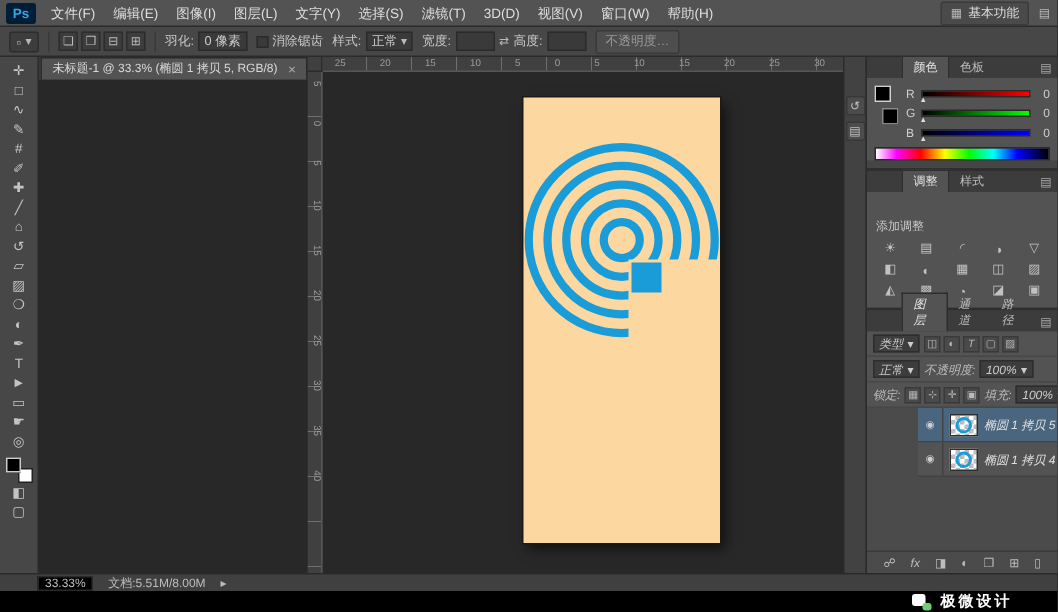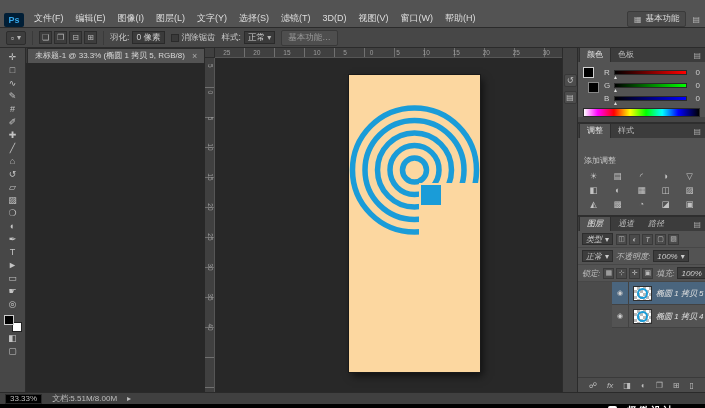--- a/index.html
+++ b/index.html
@@ -1,20 +1,20 @@
 <!DOCTYPE html>
 <html><head>
 <meta charset="utf-8">
 <style>
   * { box-sizing: border-box; margin: 0; padding: 0; }
   html,body { width:705px; height:408px; overflow:hidden; }
   body { font-family:"Liberation Sans","DejaVu Sans",sans-serif; background:#282828; color:#d6d6d6; }
 
   
-  .menubar { height:28px; background:#535353; border-bottom:1px solid #2b2b2b; display:flex; align-items:flex-end; font-size:9px; color:#dedede; padding-left:2px; }
+  .menubar { height:18px; background:#535353; border-bottom:1px solid #2b2b2b; display:flex; align-items:center; font-size:9px; color:#dedede; padding-left:2px; }
   .ps-logo { width:20px; height:14px; background:#001e36; color:#35a6e8; font-weight:bold; font-size:9px; display:flex; align-items:center; justify-content:center; border-radius:2px; margin:0 4px 0 2px; }
   .menu-item { padding:0 6px; line-height:18px; cursor:default; }
   .menubar-right { margin-left:auto; display:flex; align-items:center; gap:6px; padding-right:5px; }
   .workspace-btn { background:#4a4a4a; border:1px solid #3a3a3a; border-radius:2px; padding:1px 6px; display:flex; gap:4px; align-items:center; font-size:8.5px; }
   .small-icon { color:#b8b8b8; font-size:8px; }
 
   
   .optionsbar { height:20px; background:#474747; border-bottom:1px solid #2b2b2b; display:flex; align-items:center; gap:6px; font-size:8.5px; color:#c9c9c9; padding:0 6px; }
   .opt-group { display:flex; align-items:center; gap:3px; }
   .tool-preset { background:#3d3d3d; border:1px solid #2d2d2d; padding:1px 4px; display:flex; gap:3px; align-items:center; border-radius:2px; }
@@ -56,21 +56,21 @@
 
   
   .dockstrip { width:15px; background:#424242; border-left:1px solid #2b2b2b; display:flex; flex-direction:column; align-items:center; padding-top:26px; gap:4px; }
   .dock-icon { width:13px; height:13px; display:flex; align-items:center; justify-content:center; background:#4c4c4c; border:1px solid #383838; color:#c0c0c0; font-size:8px; border-radius:2px; }
 
   
   .panels { width:128px; background:#454545; border-left:1px solid #2b2b2b; display:flex; flex-direction:column; font-size:8px; color:#d0d0d0; }
   .panel { border-bottom:2px solid #2e2e2e; }
   .panel-tabs { display:flex; background:#3c3c3c; height:14px; align-items:flex-end; padding-left:1px; }
   .panel-tab { padding:1px 7px 2px; color:#bdbdbd; font-size:8px; }
-  .panel-tab.active { background:#535353; color:#e4e4e4; border:1px solid #2e2e2e; border-bottom:none; }
+  .panel-tab.active { background:#535353; color:#e4e4e4; border:1px solid #2e2e2e; border-bottom:none;margin-left:22px; }
   .panel-menu { margin-left:auto; padding:0 4px 2px; color:#aaa; font-size:8px; }
   .panel-body { background:#535353; }
 
   
   .color-body { display:flex; gap:5px; padding:5px 5px 2px; }
   .cp-swatches { position:relative; width:16px; height:26px; }
   .cp-fg { position:absolute; left:0; top:0; width:11px; height:11px; background:#000; border:1px solid #d0d0d0; z-index:2; }
   .cp-bg { position:absolute; right:0; bottom:0; width:11px; height:11px; background:#000; border:1px solid #888; }
   .cp-sliders { flex:1; display:flex; flex-direction:column; gap:4px; padding-top:1px; }
   .cp-row { display:flex; align-items:center; gap:3px; }
@@ -110,21 +110,21 @@
   .thumb-peach { background:#fcd7a0; }
   .thumb-white { background:#fff; }
   .layer-name { font-size:8px; color:#e0e0e0; white-space:nowrap; overflow:hidden; }
   .mini-lock { margin-left:auto; margin-right:6px; position:relative; width:7px; height:5px; border:1px solid #d5d5d5; border-radius:1px; flex:none; }
   .mini-lock::before { content:""; position:absolute; left:1px; top:-4px; width:3px; height:3px; border:1px solid #d5d5d5; border-bottom:none; border-radius:3px 3px 0 0; }
   .layers-footer { height:15px; background:#4b4b4b; border-top:1px solid #3a3a3a; display:flex; align-items:center; justify-content:space-around; padding:0 6px; }
   .layers-footer span { color:#bdbdbd; font-size:8px; }
 
   
   .statusbar { height:12px; background:#404040; border-top:1px solid #2a2a2a; display:flex; align-items:center; gap:10px; font-size:8px; color:#bdbdbd; padding:0 5px; }
-  .zoom-field { background:#000000; border:1px solid #2a2a2a; padding:0 4px; height:10px; display:flex; align-items:center; }
+  .zoom-field { background:#000000; border:1px solid #2a2a2a; padding:0 4px; height:10px; display:flex; align-items:center;margin-left:20px; }
   .wm-bar { height:14px; background:#000; display:flex; align-items:center; justify-content:flex-end; gap:6px; padding-right:30px; }
   .wm-icon { position:relative; width:13px; height:11px; flex:none; }
   .wm-icon .b1 { position:absolute; left:0; top:0; width:9px; height:8px; background:#fff; border-radius:2px; }
   .wm-icon .b2 { position:absolute; right:0; bottom:0; width:6px; height:5px; background:#6fd06f; border-radius:2px; }
   .wm-text { color:#fff; font-weight:bold; font-size:10px; letter-spacing:2px; }
 </style>
 </head>
 <body>
 
 <div class="menubar">
@@ -170,21 +170,28 @@
     <span class="cb"></span>
     <span>消除锯齿</span>
   </div>
   <div class="opt-group">
     <span>样式:</span>
     <span class="field">
       <span>正常</span>&nbsp;
       <span class="small-icon">▾</span>
     </span>
   </div>
-  <span class="btn">基本功能…</span>
+  <div class="opt-group">
+    <span>宽度:</span>
+    <span class="field"></span>
+    <span class="small-icon">⇄</span>
+    <span>高度:</span>
+    <span class="field"></span>
+  </div>
+  <span class="btn">不透明度…</span>
 </div>
 
 <div class="main">
 
   <div class="toolbar">
     <div class="tool">✛</div>
     <div class="tool">□</div>
     <div class="tool">∿</div>
     <div class="tool">✎</div>
     <div class="tool">#</div>

